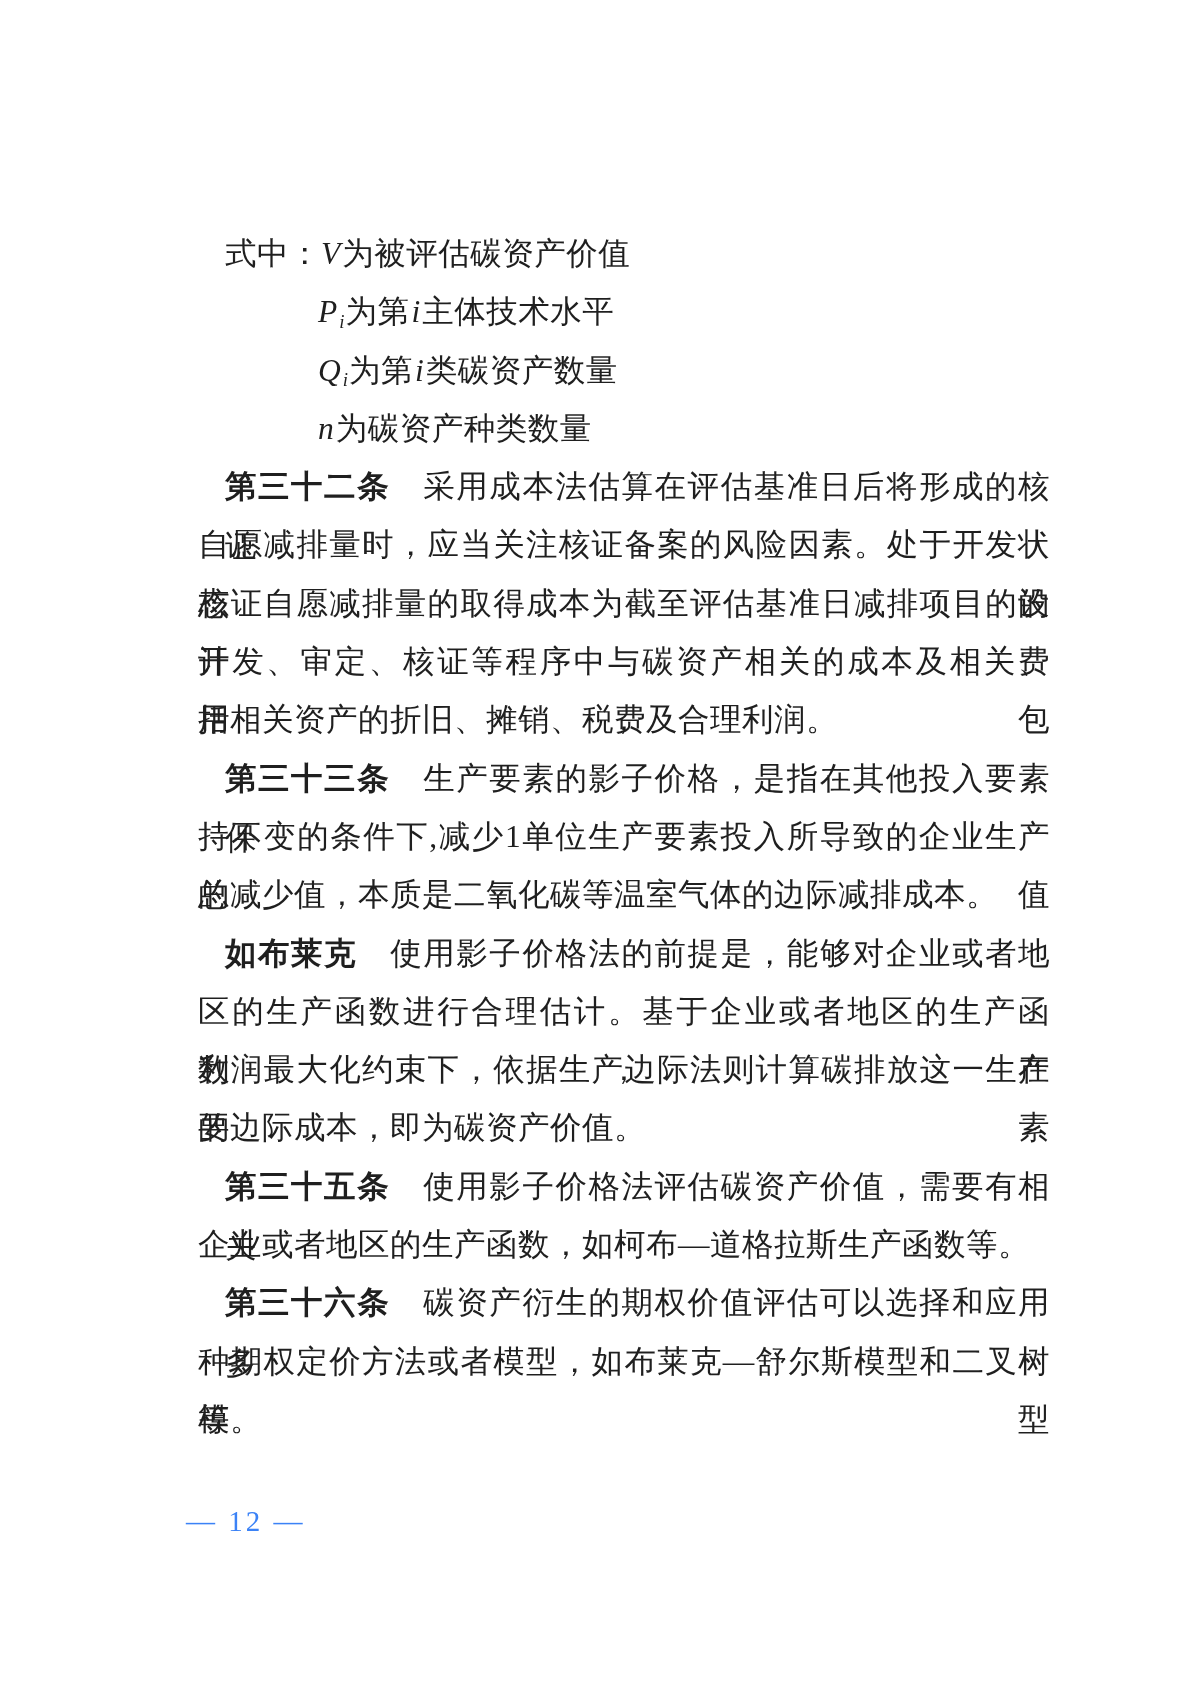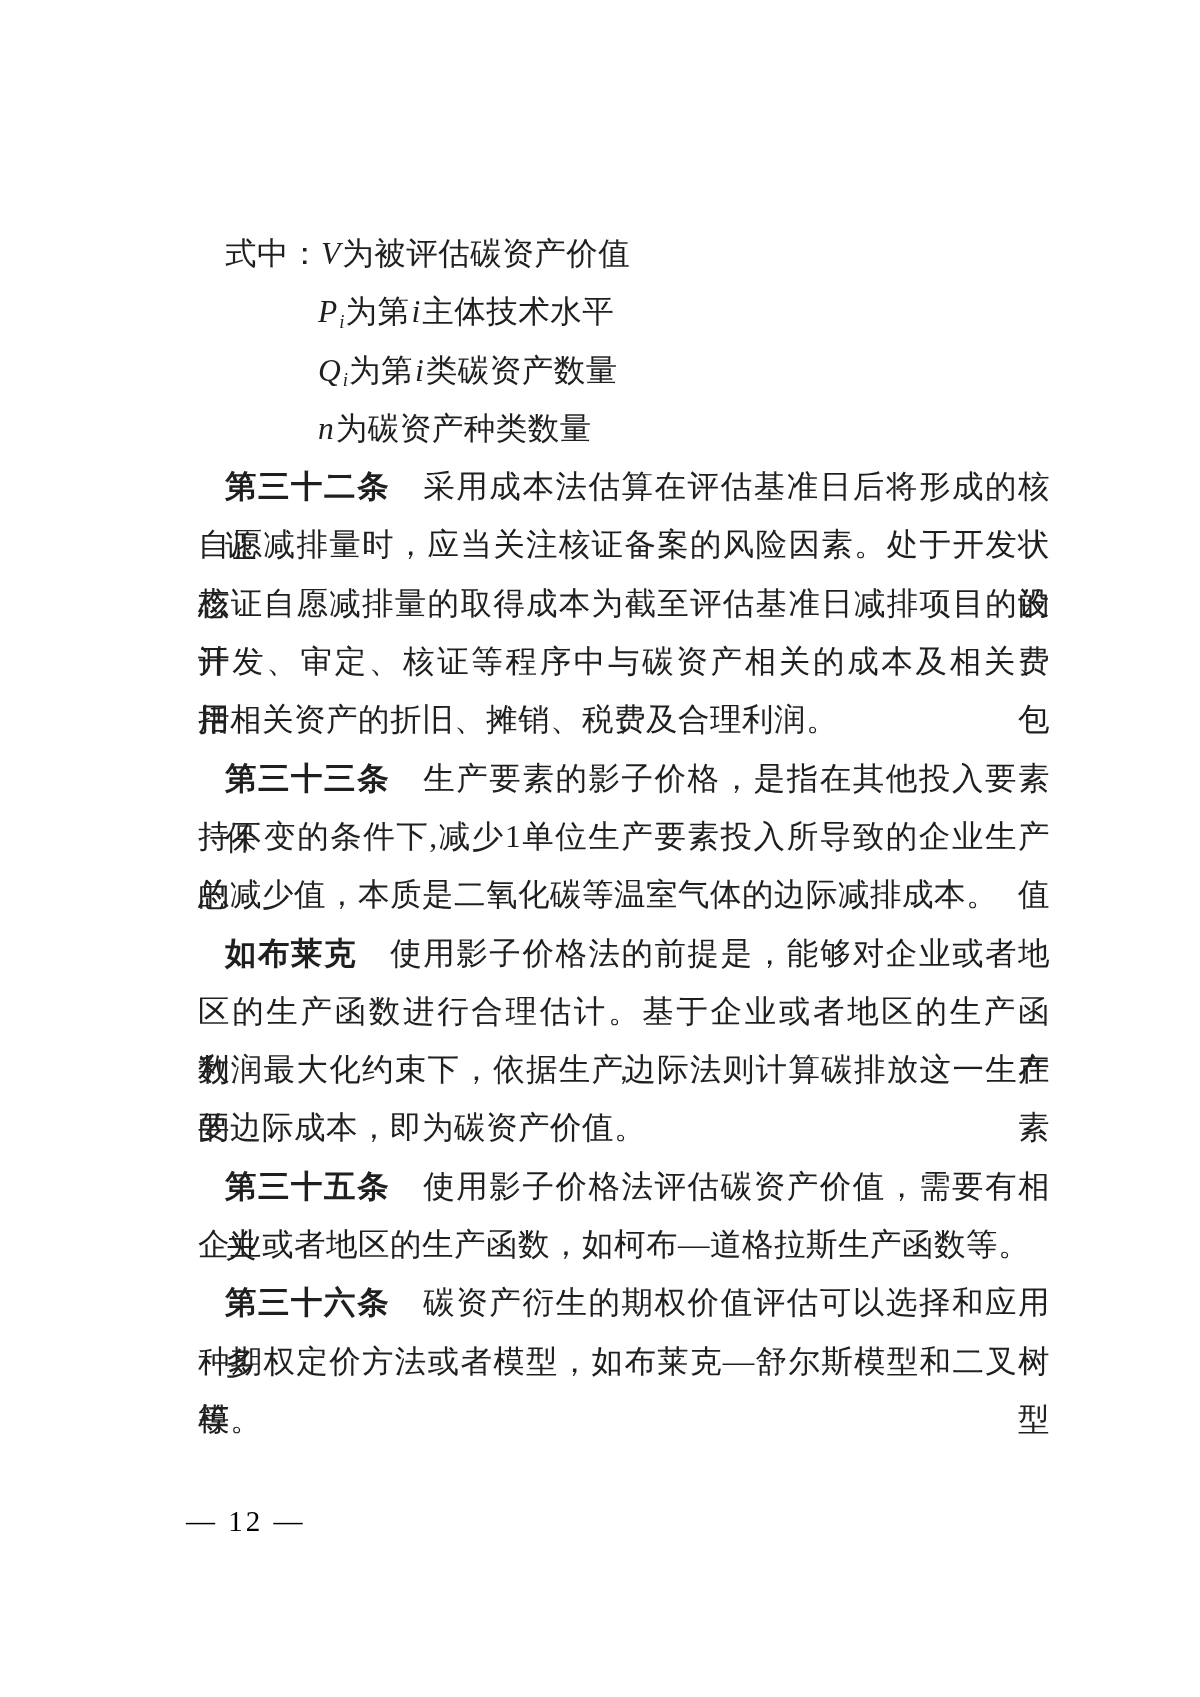--- a/index.html
+++ b/index.html
@@ -61,21 +61,21 @@
     vertical-align: -0.28em;
     letter-spacing: 0;
     padding-right: 1px;
   }
   .footer {
     position: absolute;
     left: 186px;
     top: 1505px;
     font-size: 29px;
     letter-spacing: 3px;
-    color: #000000;
+    color: #3b82f6;
     font-family: "Liberation Serif", "DejaVu Serif", serif;
   }
 </style>
 </head>
 <body>
 
 <div class="page">
   <div class="doc">
       <div class="line ind-label"><span class="seg-cn">式中：</span><span class="seg-var">V</span><span class="seg-cn">为被评估碳资产价值</span></div>
       <div class="line ind-def"><span class="seg-var">P</span><span class="seg-sub">i</span><span class="seg-cn">为第</span><span class="seg-vari">i</span><span class="seg-cn">主体技术水平</span></div>

